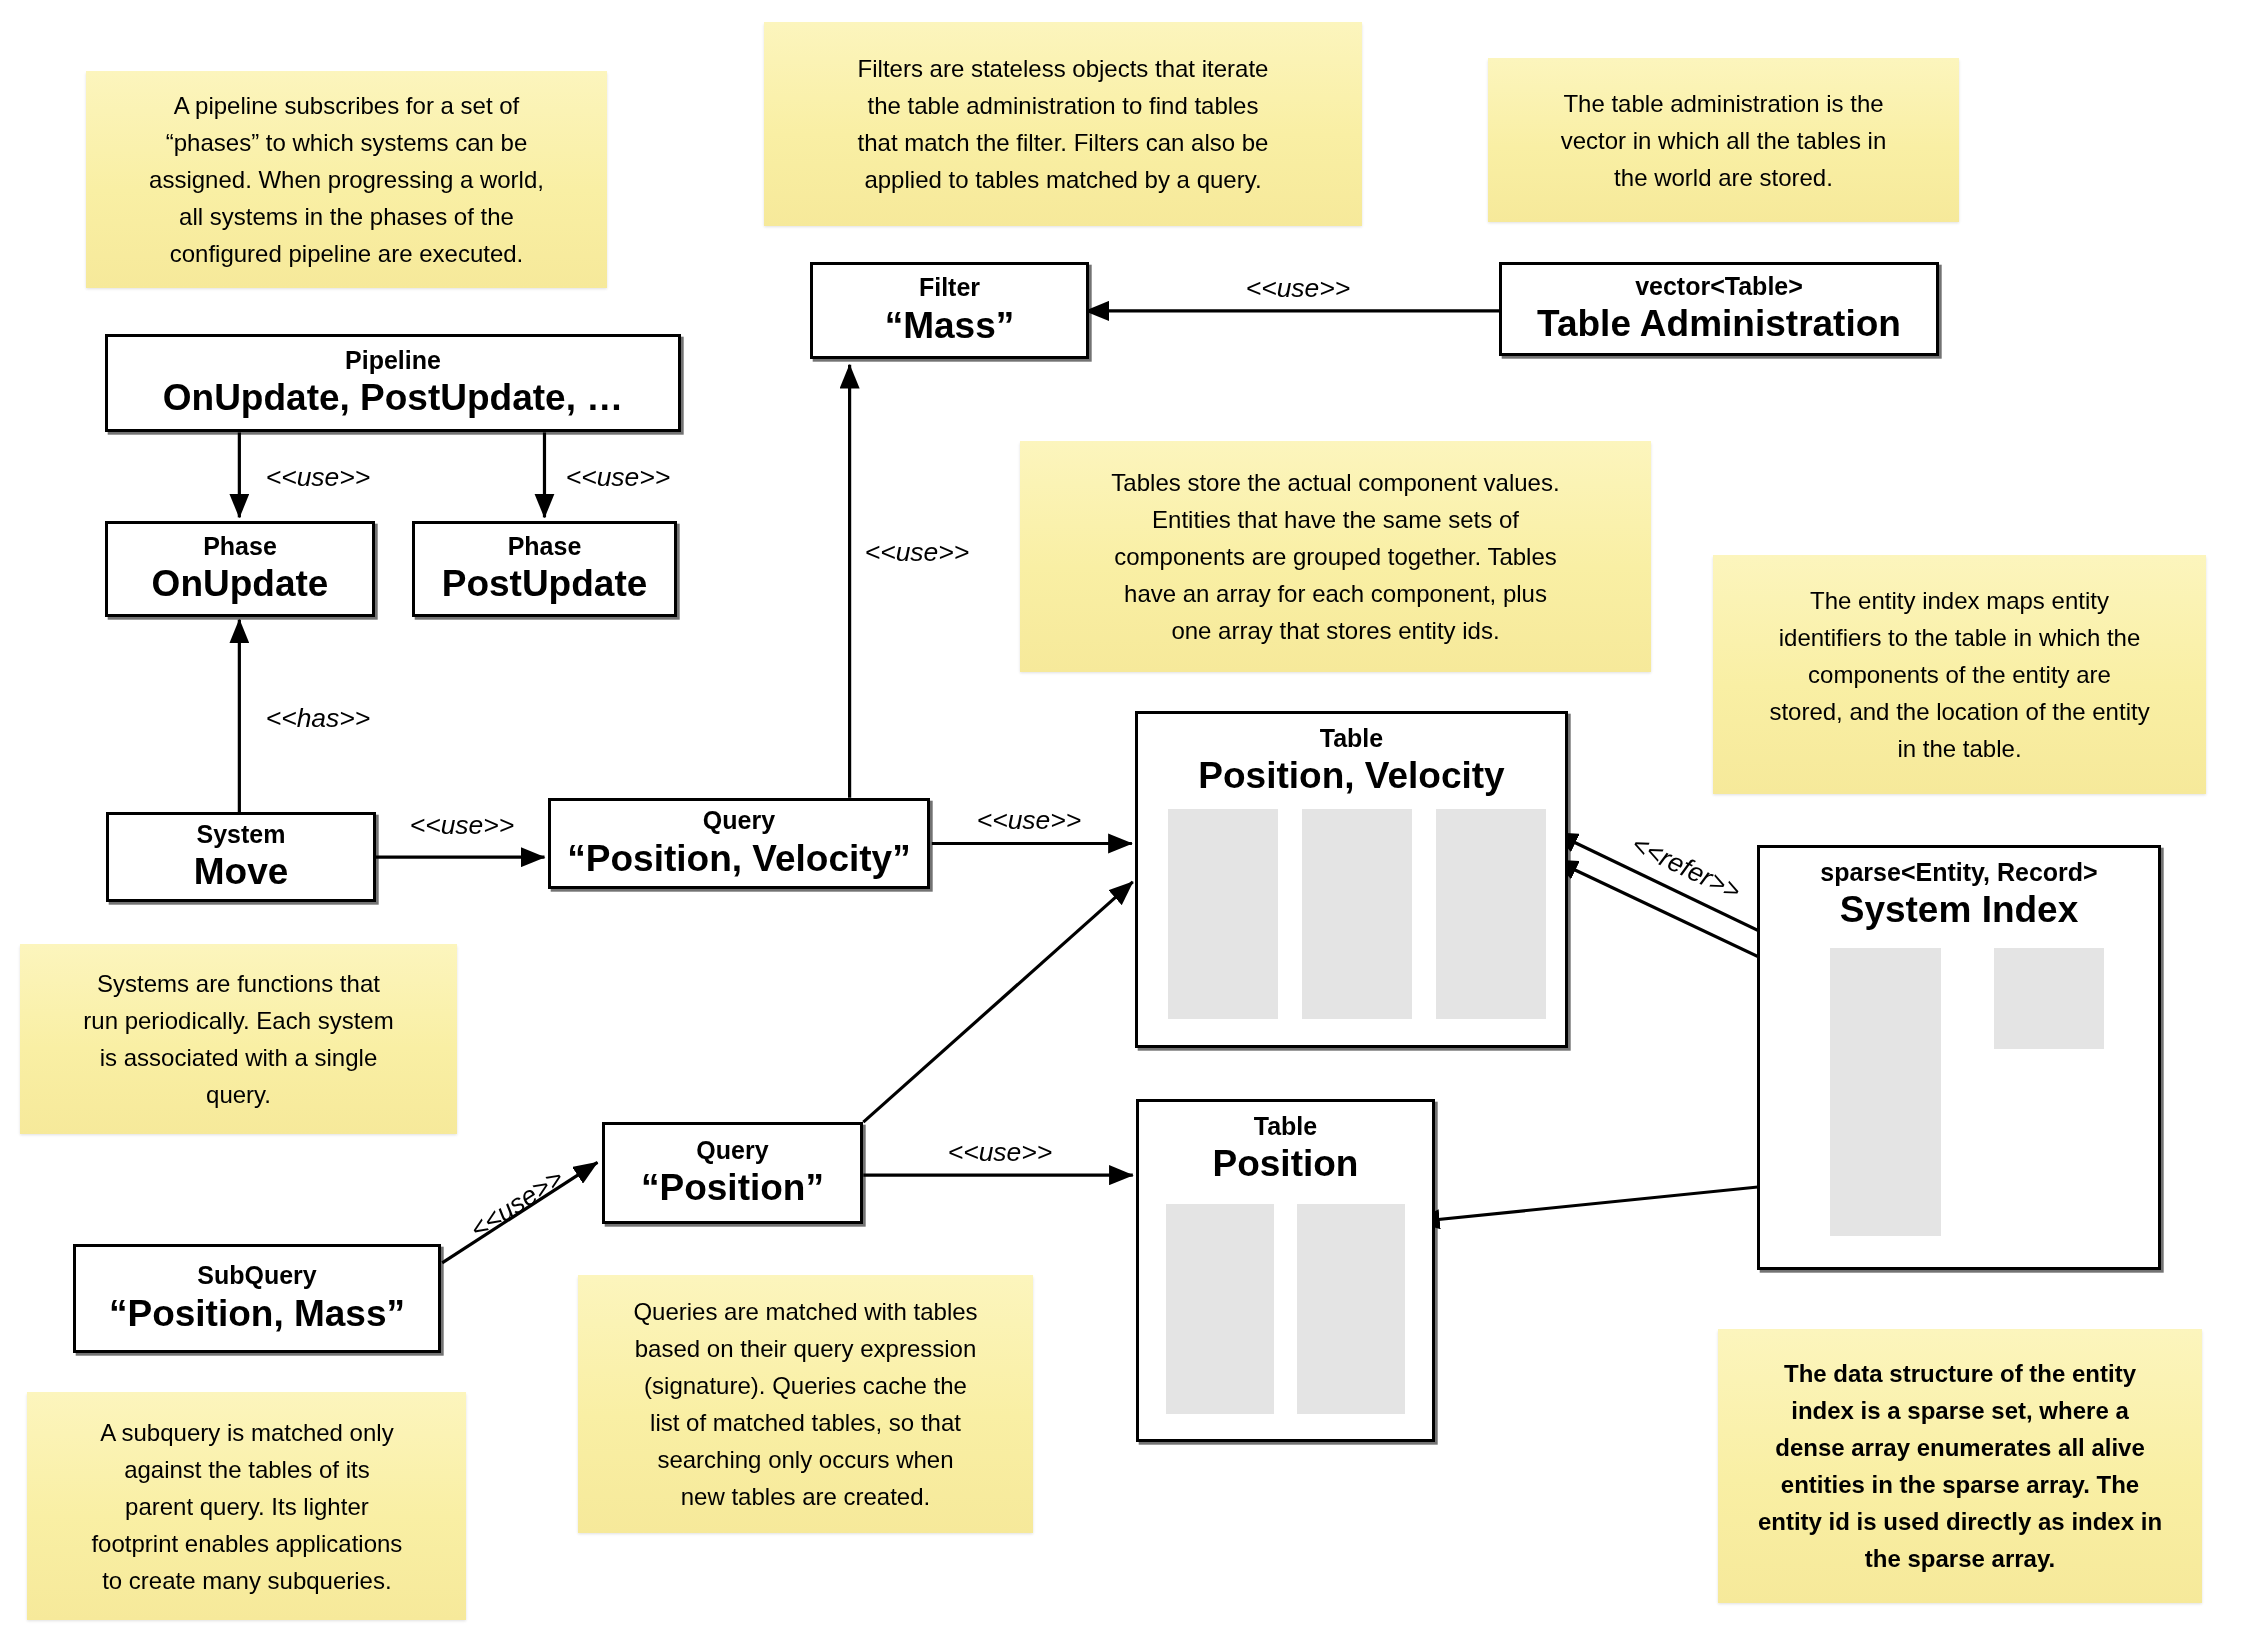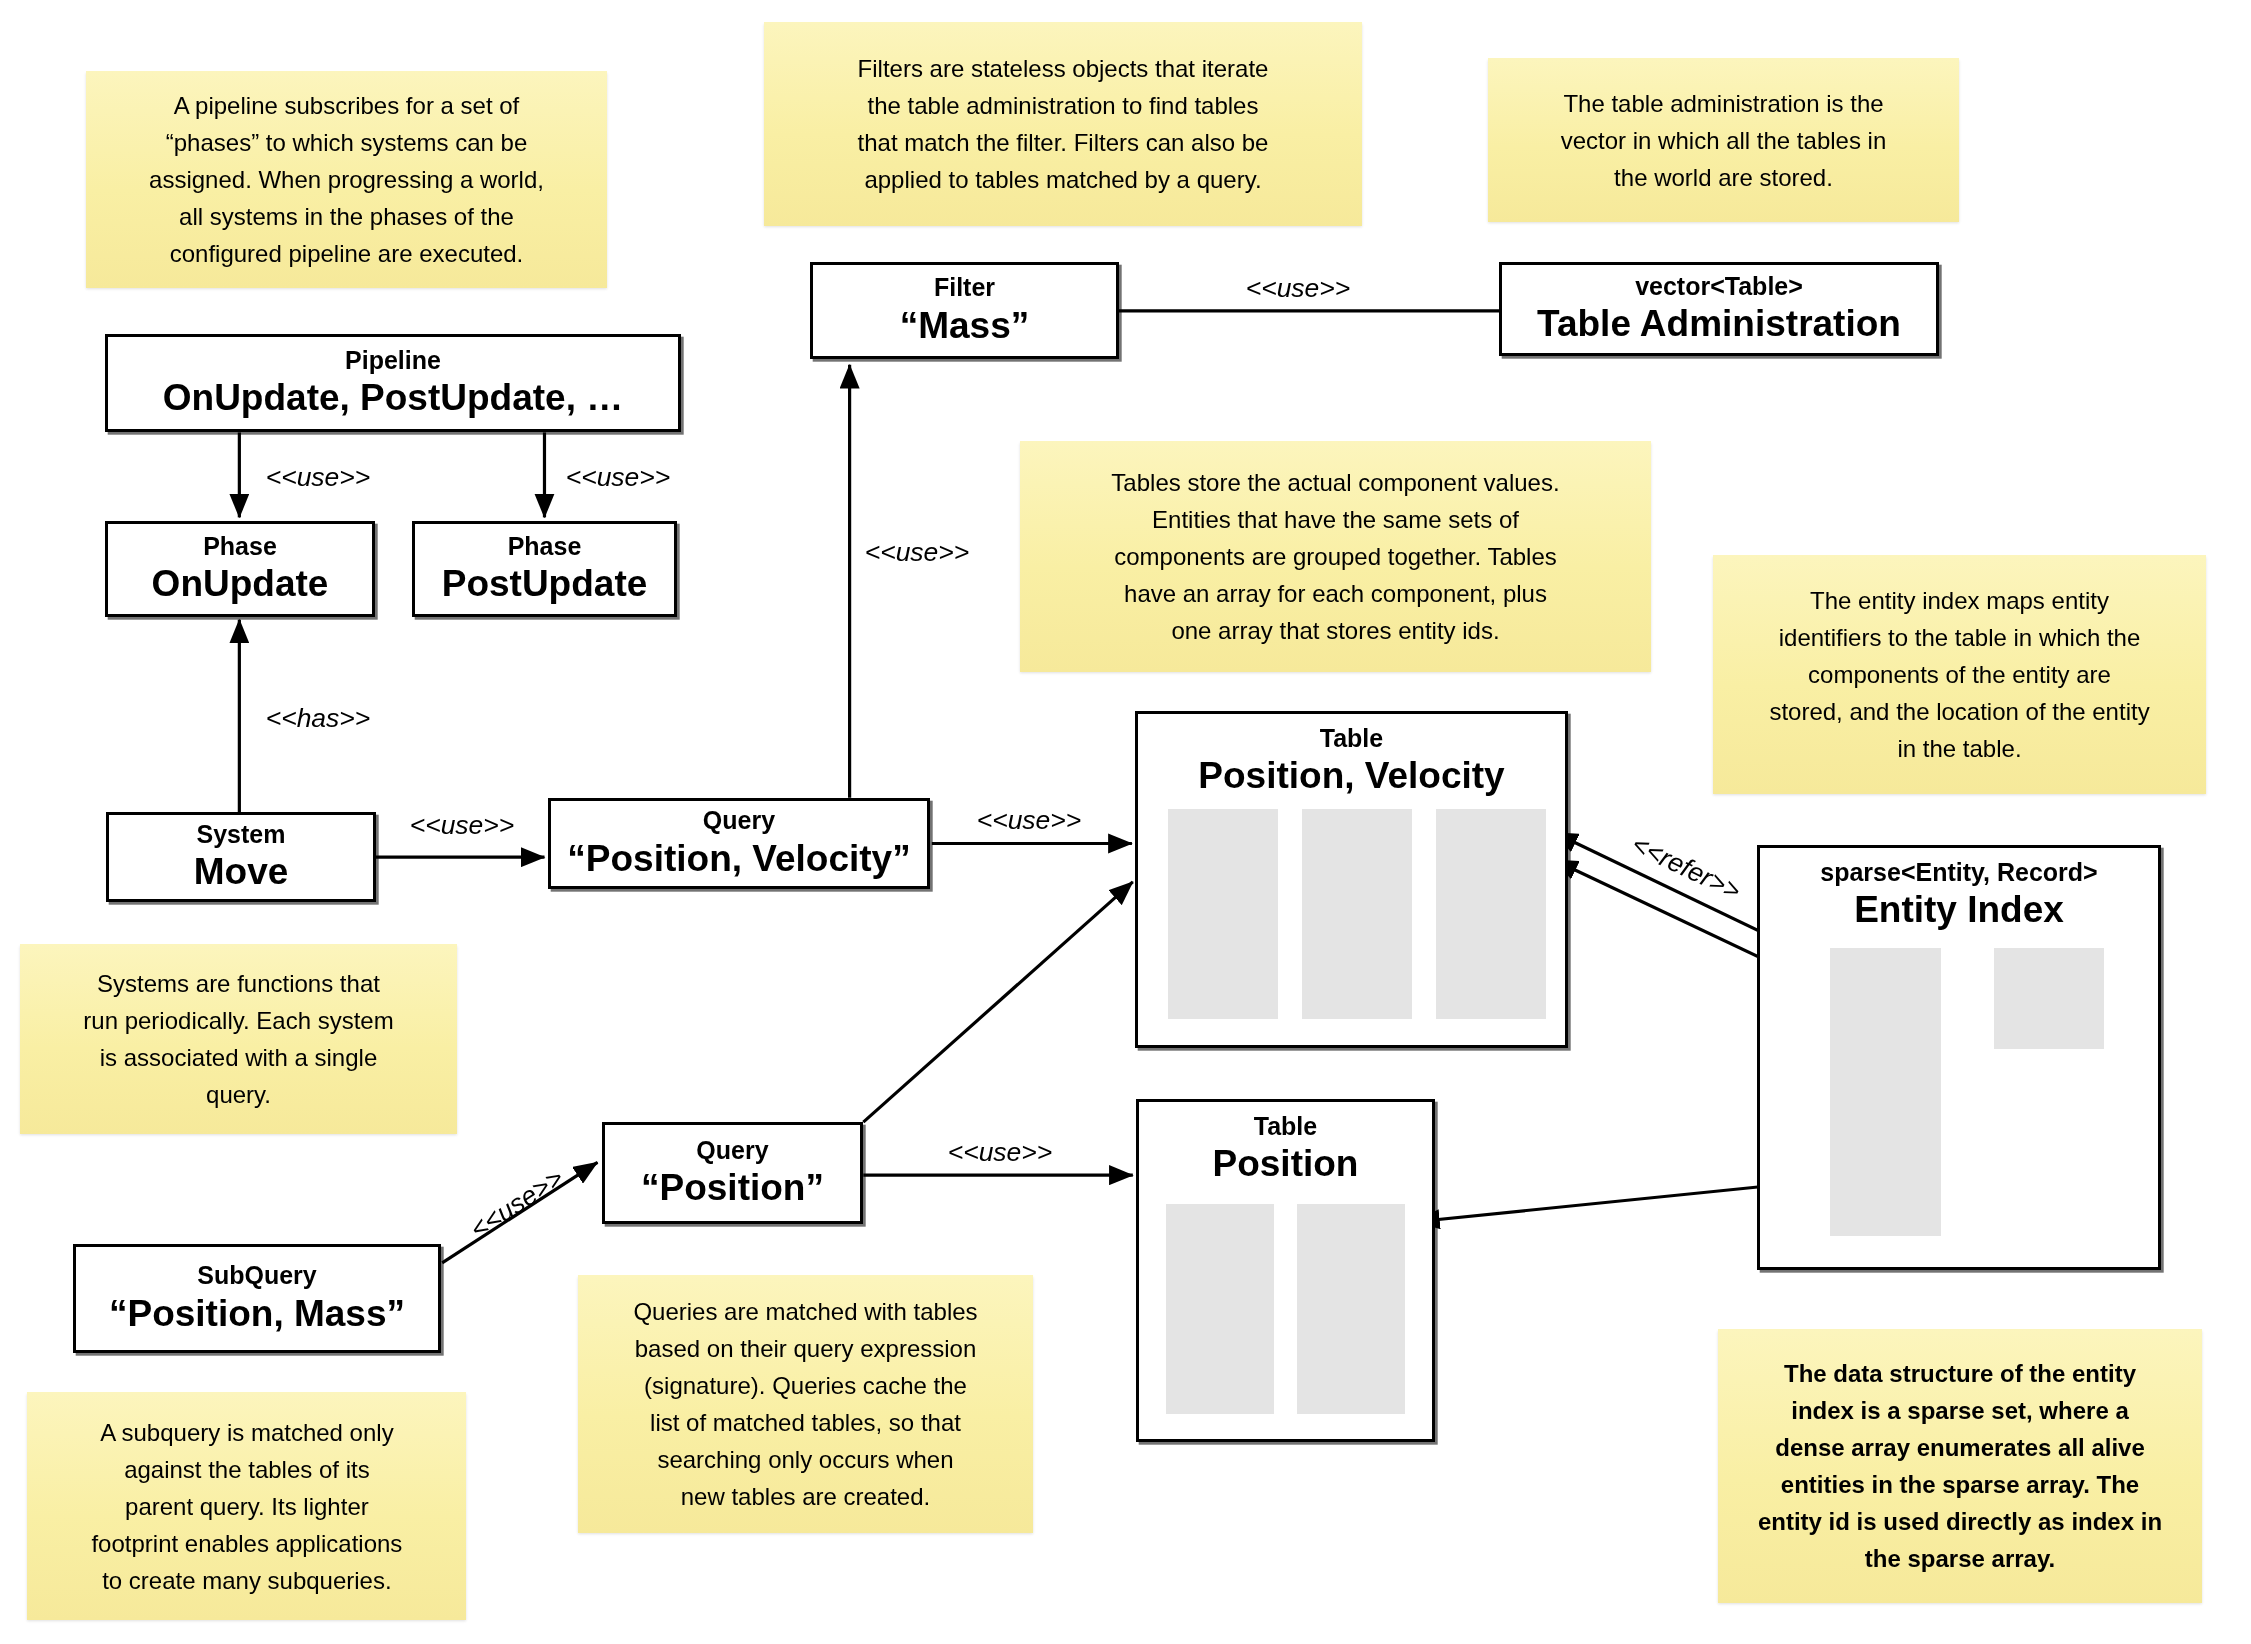--- a/index.html
+++ b/index.html
@@ -124,21 +124,21 @@
   <div class="node" style="left:105px; top:521px; width:270px; height:96px;">
     <span class="stereo">Phase</span>
     <span class="name">OnUpdate</span>
   </div>
 
   <div class="node" style="left:412px; top:521px; width:265px; height:96px;">
     <span class="stereo">Phase</span>
     <span class="name">PostUpdate</span>
   </div>
 
-  <div class="node" style="left:810px; top:262px; width:309px; height:97px;">
+  <div class="node" style="left:810px; top:262px; width:279px; height:97px;">
     <span class="stereo">Filter</span>
     <span class="name">“Mass”</span>
   </div>
 
   <div class="node" style="left:1499px; top:262px; width:440px; height:94px;">
     <span class="stereo">vector&lt;Table&gt;</span>
     <span class="name">Table Administration</span>
   </div>
 
   <div class="node" style="left:106px; top:812px; width:270px; height:90px;">
@@ -171,21 +171,21 @@
   <div class="array" style="left:1166px; top:1204px; width:108px; height:210px;"></div>
   <div class="array" style="left:1297px; top:1204px; width:108px; height:210px;"></div>
 
   <div class="node" style="left:73px; top:1244px; width:368px; height:109px;">
     <span class="stereo">SubQuery</span>
     <span class="name">“Position, Mass”</span>
   </div>
 
   <div class="node table-node" style="left:1757px; top:845px; width:404px; height:425px;">
     <span class="stereo">sparse&lt;Entity, Record&gt;</span>
-    <span class="name">Entity Index</span>
+    <span class="name">System Index</span>
   </div>
   <div class="array" style="left:1830px; top:948px; width:111px; height:288px;"></div>
   <div class="array" style="left:1994px; top:948px; width:110px; height:101px;"></div>
 
   <div class="edge-label" style="left:318px; top:477px;">&lt;&lt;use&gt;&gt;</div>
   <div class="edge-label" style="left:618px; top:477px;">&lt;&lt;use&gt;&gt;</div>
   <div class="edge-label" style="left:318px; top:718px;">&lt;&lt;has&gt;&gt;</div>
   <div class="edge-label" style="left:462px; top:825px;">&lt;&lt;use&gt;&gt;</div>
   <div class="edge-label" style="left:917px; top:552px;">&lt;&lt;use&gt;&gt;</div>
   <div class="edge-label" style="left:1298px; top:288px;">&lt;&lt;use&gt;&gt;</div>

